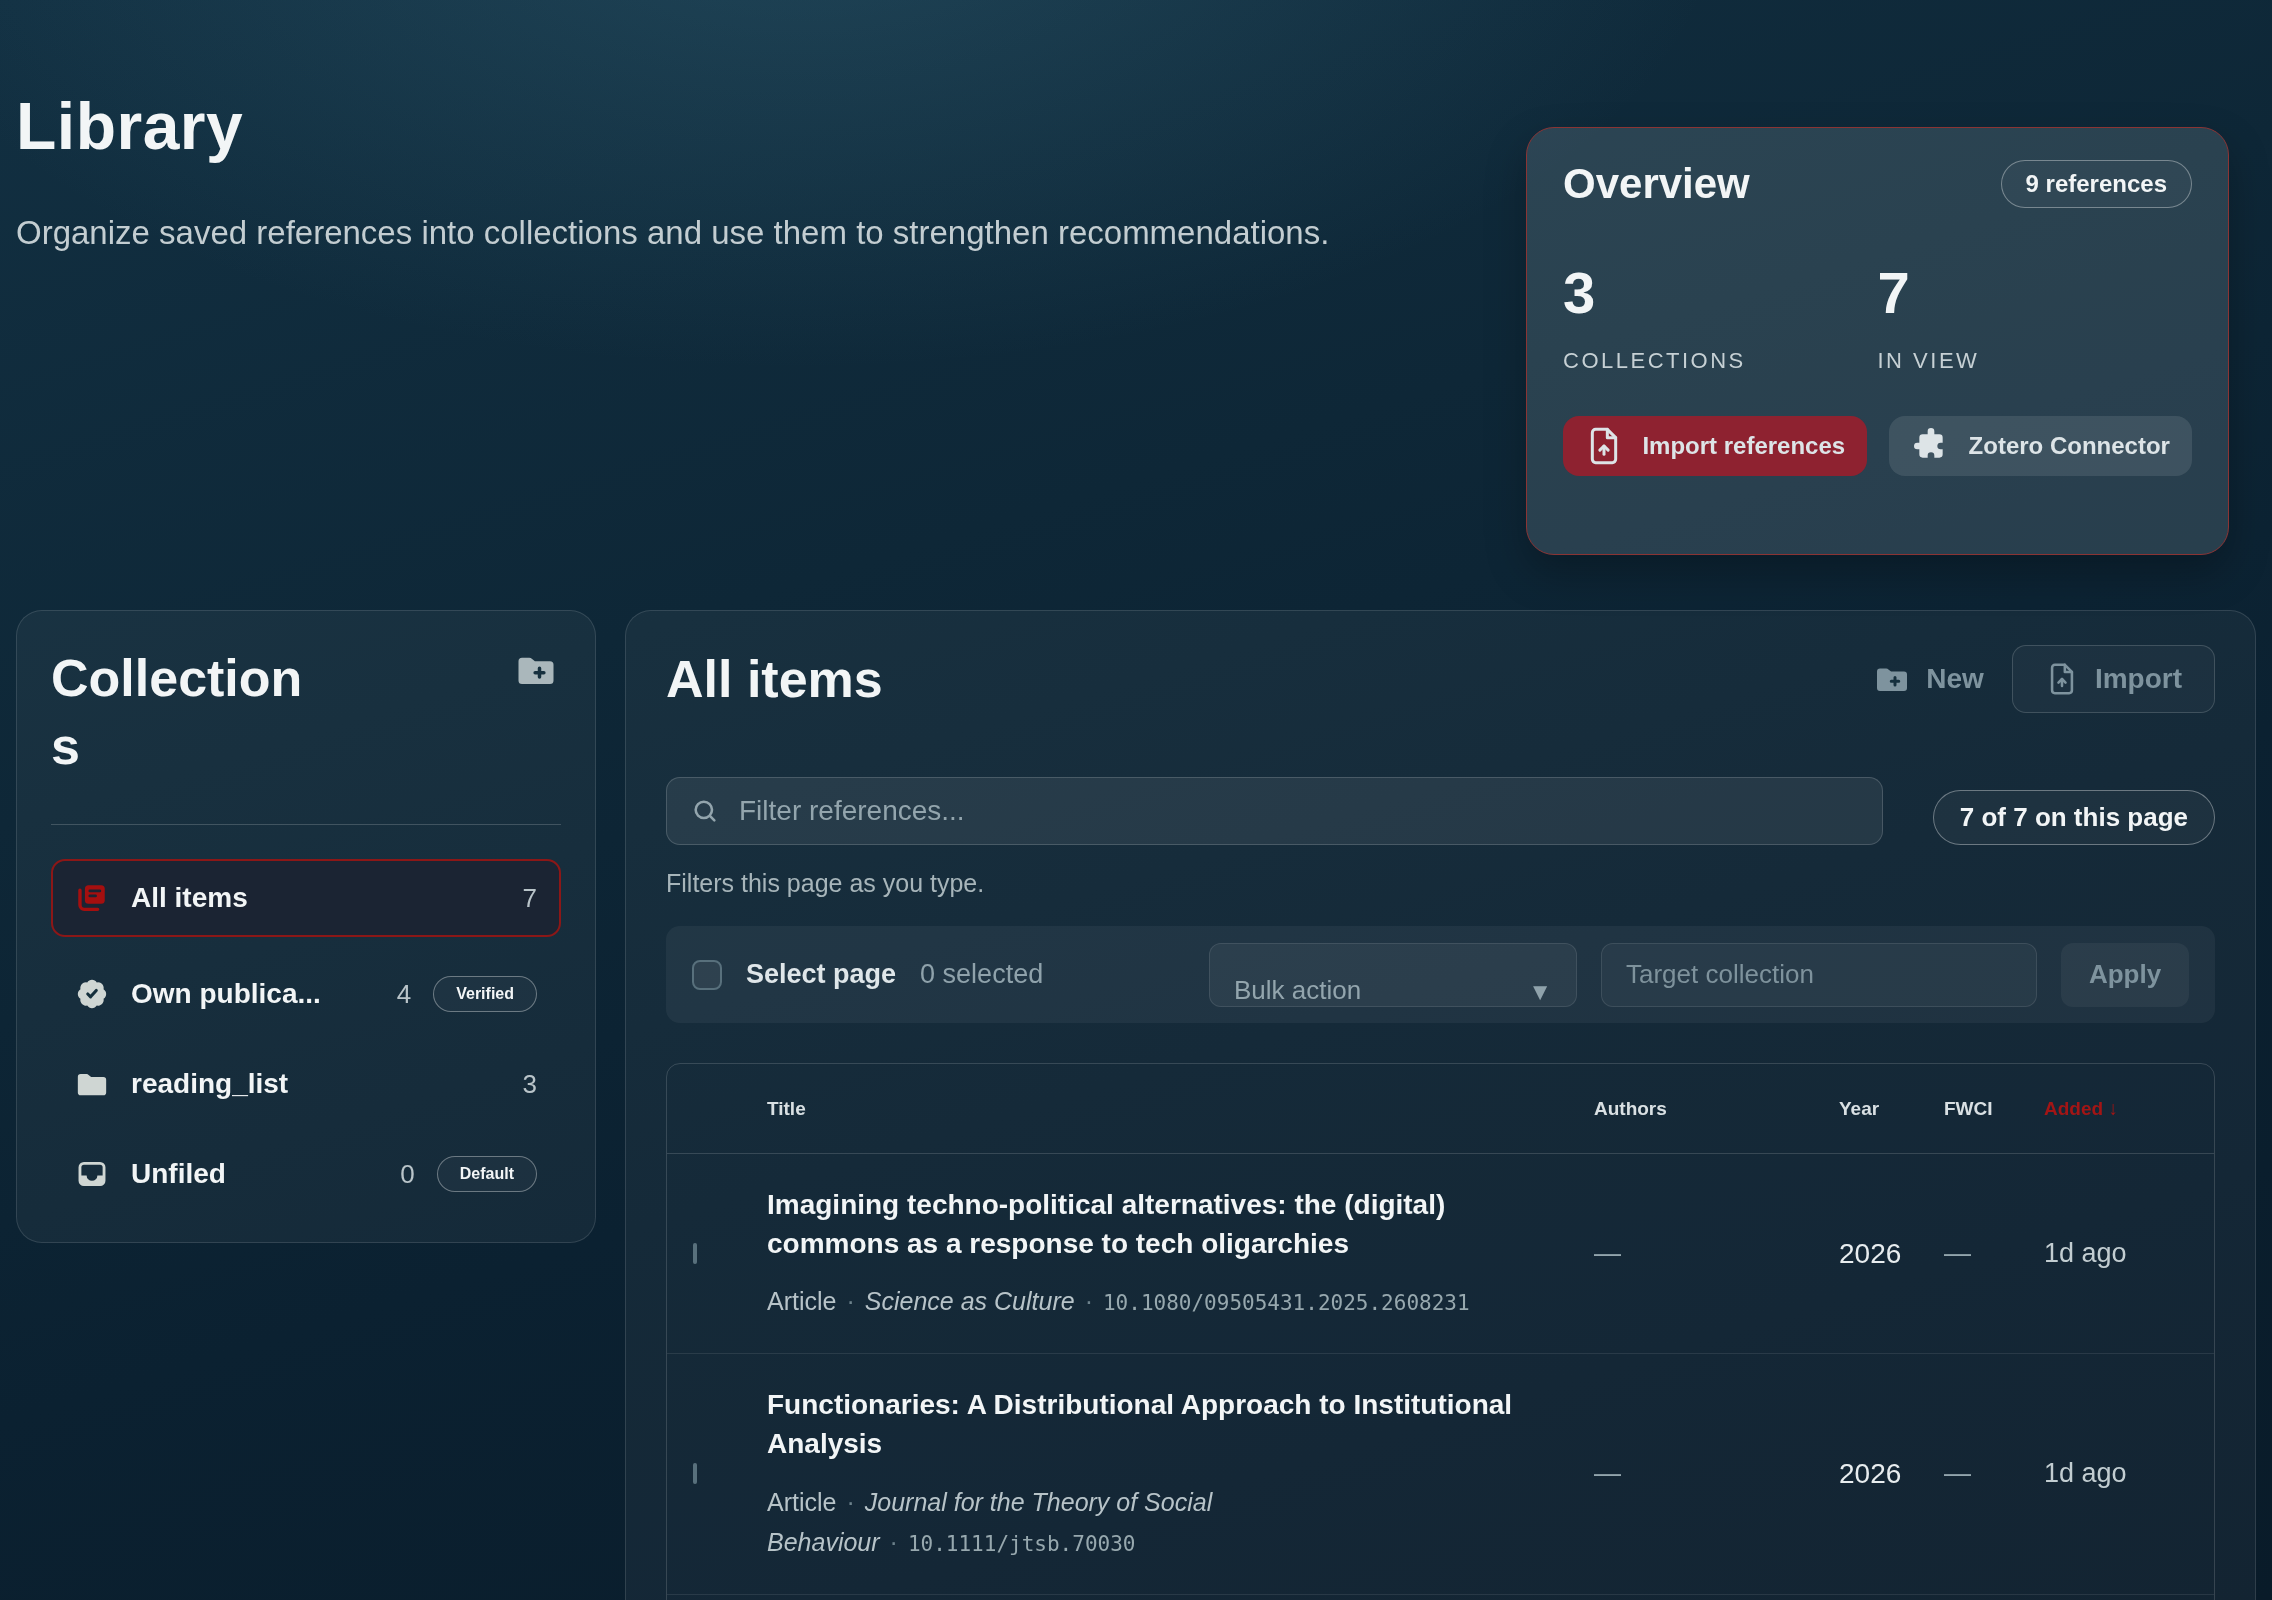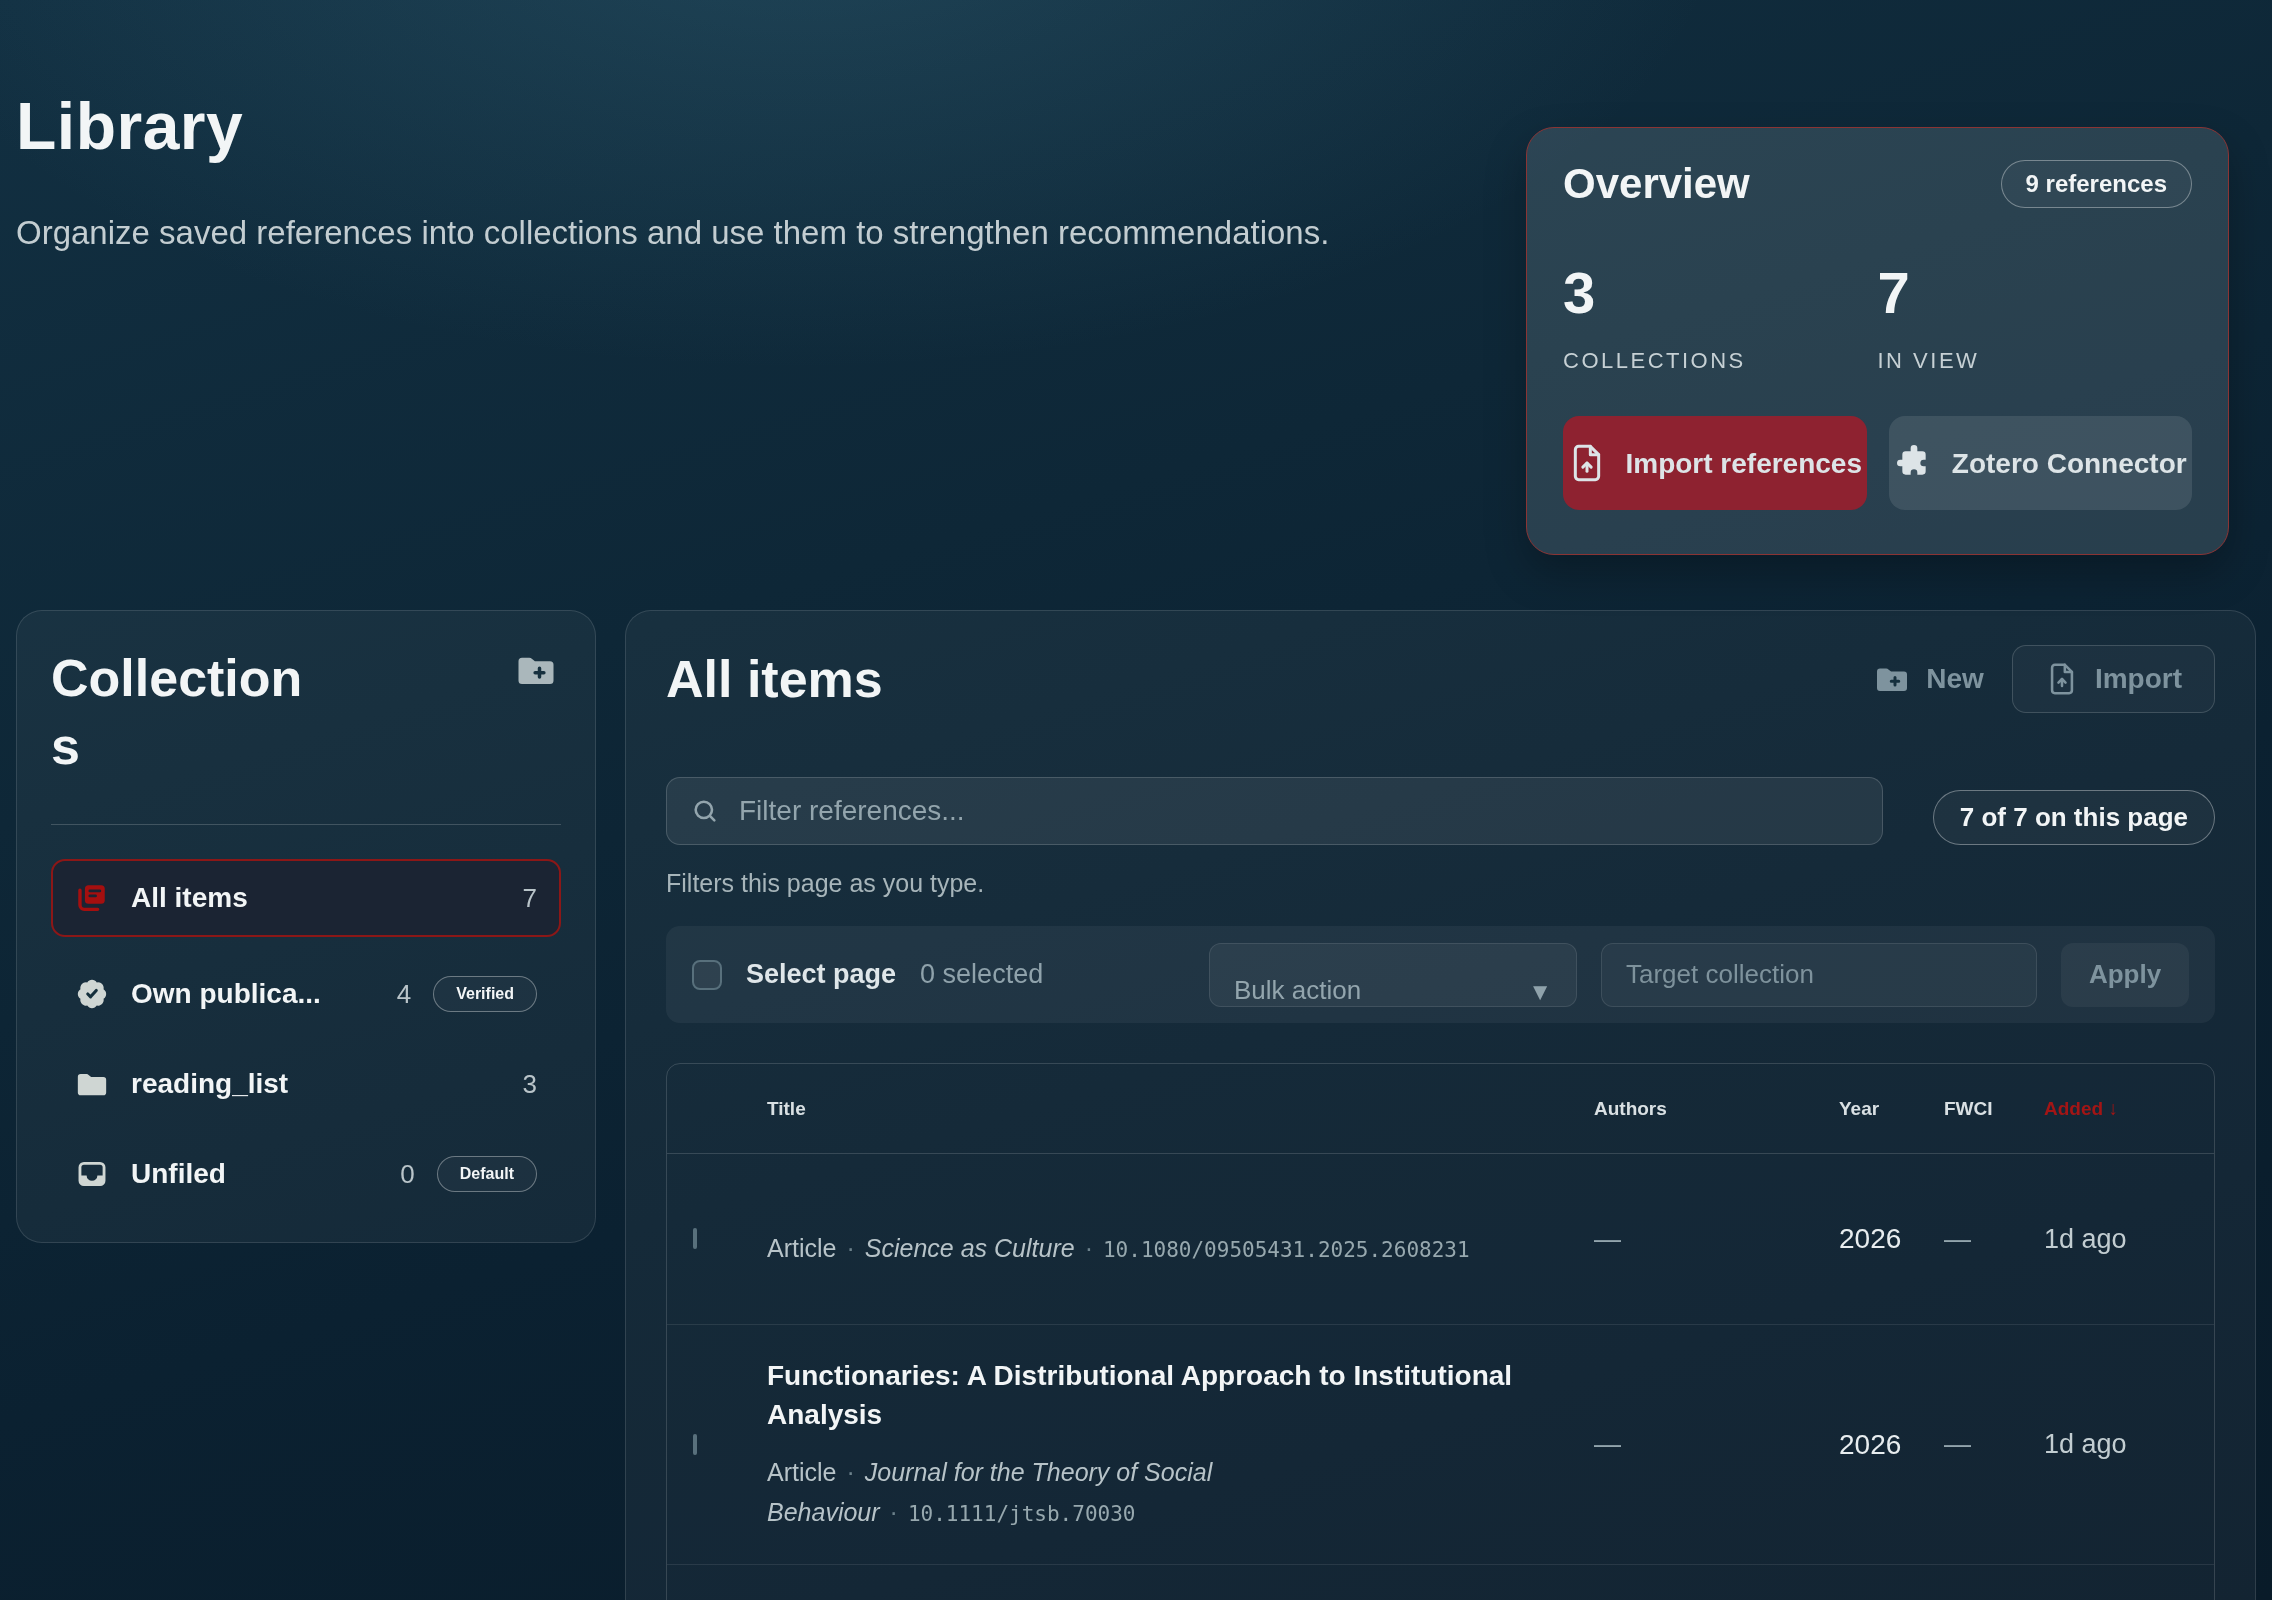--- a/index.html
+++ b/index.html
@@ -42,22 +42,22 @@
     box-shadow:0 18px 40px rgba(0,0,0,0.25);}
   .ov-head{display:flex;justify-content:space-between;align-items:center;}
   .ov-head h2{font-size:42px;font-weight:800;}
   .pill{display:inline-flex;align-items:center;border:1.5px solid rgba(255,255,255,0.35);
     border-radius:999px;color:var(--txt);font-weight:700;}
   .ov-badge{font-size:24px;padding:9px 24px;background:rgba(255,255,255,0.03);}
   .ov-stats{display:grid;grid-template-columns:1fr 1fr;margin-top:56px;}
   .stat-value{font-size:58px;font-weight:800;line-height:1;}
   .stat-label{margin-top:26px;font-size:22px;letter-spacing:2.5px;color:#c6d0d4;}
   .ov-actions{display:flex;gap:22px;margin-top:42px;}
-  .ov-btn{flex:1;height:94px;border-radius:16px;display:flex;align-items:center;justify-content:center;
-    gap:18px;font-size:28px;font-weight:600;color:#dde4e7;cursor:pointer;border:none;
+  .ov-btn{flex:1;height:60px;border-radius:16px;display:flex;align-items:center;justify-content:center;
+    gap:18px;font-size:24px;font-weight:600;color:#dde4e7;cursor:pointer;border:none;
     font-family:inherit;line-height:1.25;}
   .ov-btn .lbl{white-space:pre-line;text-align:center;}
   .btn-red{background:var(--accent-red);}
   .btn-ghost{background:rgba(255,255,255,0.10);}
   .icon{display:inline-flex;flex:0 0 auto;}
 
   
   .collections{position:absolute;left:16px;top:610px;width:580px;height:633px;padding:34px;}
   .col-head{display:flex;justify-content:space-between;align-items:flex-start;}
   .col-head h2{font-size:52px;font-weight:800;line-height:1.3;width:272px;overflow-wrap:anywhere;}
@@ -306,20 +306,21 @@
     <div class="th c-title">Title</div>
         <div class="th c-authors">Authors</div>
         <div class="th c-year">Year</div>
         <div class="th c-fwci">FWCI</div>
         <div class="th c-added sorted">Added ↓</div>
       </div>
     <div class="tbody" id="table-rows">
         <div class="trow">
     <div class="c-check"><span class="checkbox"></span></div>
     <div class="c-title">
+      <div class="row-title">Imagining techno-political alternatives: the (digital) commons as a response to tech oligarchies</div>
       <div class="row-meta"><span class="type">Article</span><span class="sep">·</span><span class="journal">Science as Culture</span><span class="sep">·</span><span class="doi">10.1080/09505431.2025.2608231</span></div>
     </div>
     <div class="c-authors cell-dash">—</div>
     <div class="c-year cell-year">2026</div>
     <div class="c-fwci cell-dash">—</div>
     <div class="c-added cell-added">1d ago</div>
   </div>
         <div class="trow">
     <div class="c-check"><span class="checkbox"></span></div>
     <div class="c-title">

